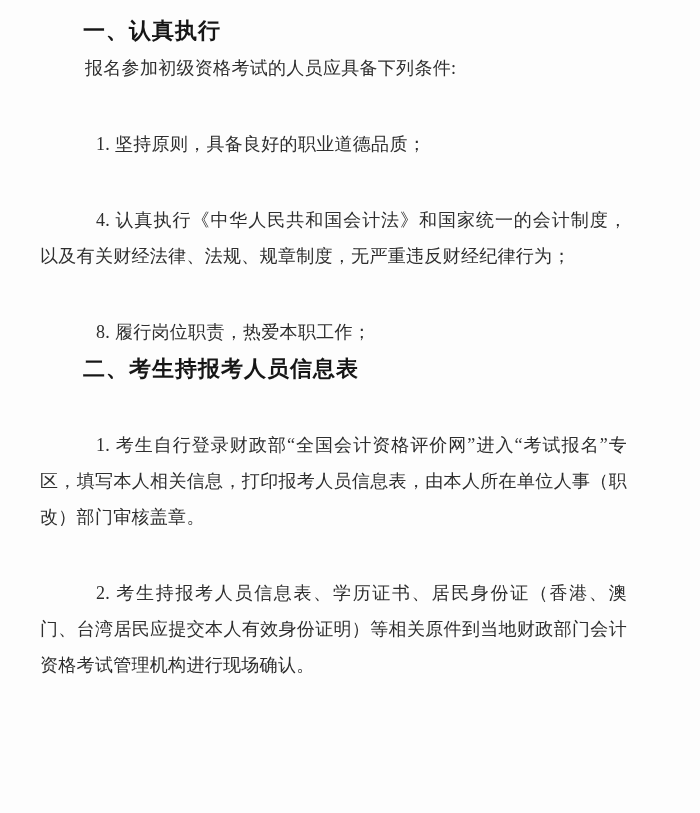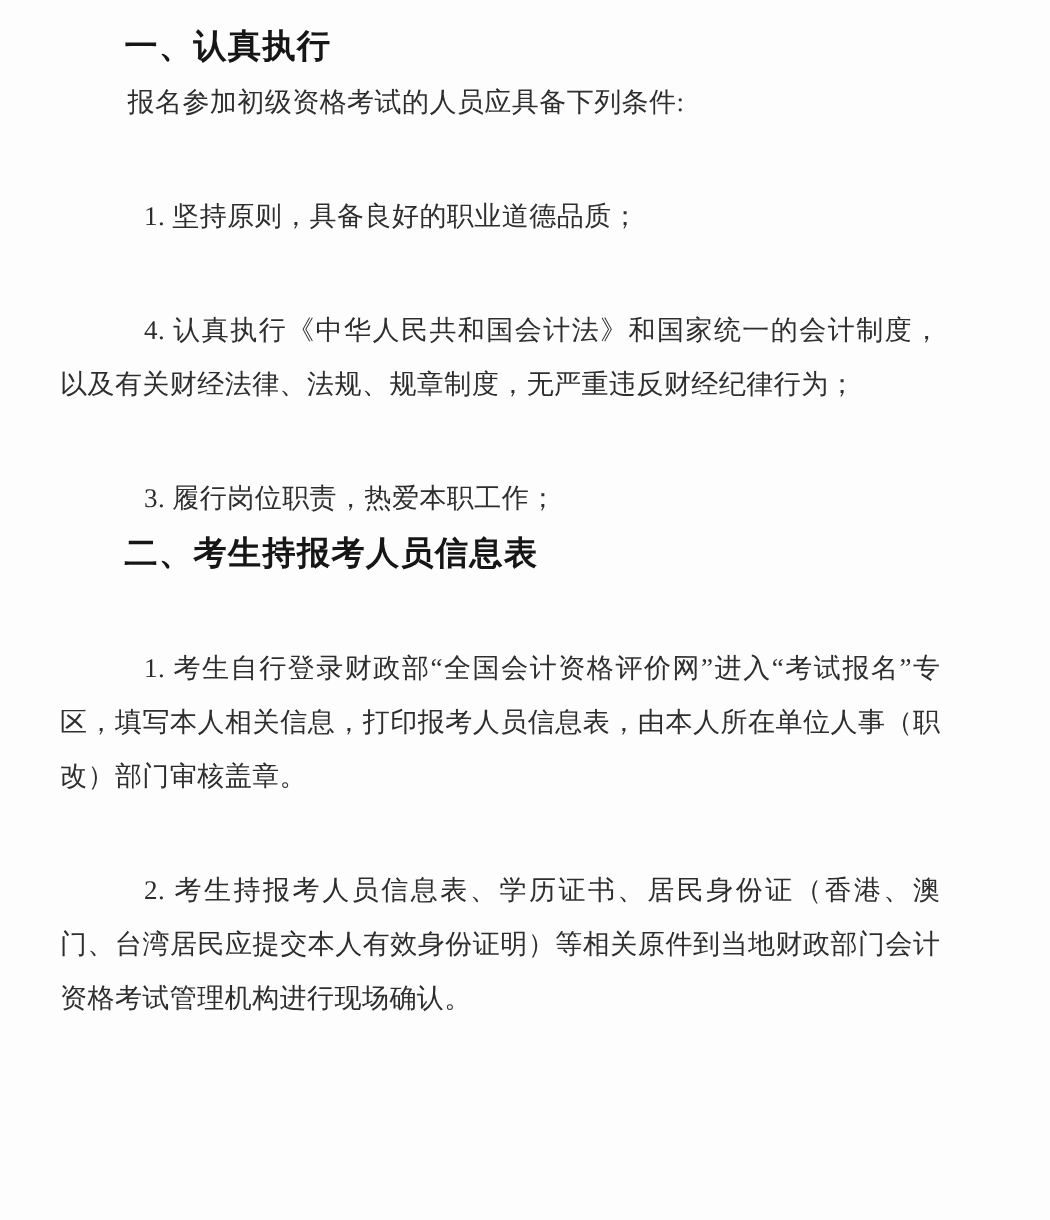--- a/index.html
+++ b/index.html
@@ -47,21 +47,21 @@
 
 <div class="doc">
   <h2 class="heading">一、认真执行</h2>
 
   <p class="para indent-normal">报名参加初级资格考试的人员应具备下列条件:</p>
 
   <p class="para indent-numbered">1. 坚持原则，具备良好的职业道德品质；</p>
 
   <p class="para indent-numbered">4. 认真执行《中华人民共和国会计法》和国家统一的会计制度，以及有关财经法律、法规、规章制度，无严重违反财经纪律行为；</p>
 
-  <p class="para indent-numbered">3. 履行岗位职责，热爱本职工作；</p>
+  <p class="para indent-numbered">8. 履行岗位职责，热爱本职工作；</p>
 
 
 
   <h2 class="heading">二、考生持报考人员信息表</h2>
 
   <p class="para indent-numbered">1. 考生自行登录财政部“全国会计资格评价网”进入“考试报名”专区，填写本人相关信息，打印报考人员信息表，由本人所在单位人事（职改）部门审核盖章。</p>
 
   <p class="para indent-numbered">2. 考生持报考人员信息表、学历证书、居民身份证（香港、澳门、台湾居民应提交本人有效身份证明）等相关原件到当地财政部门会计资格考试管理机构进行现场确认。</p>
 </div>
 

